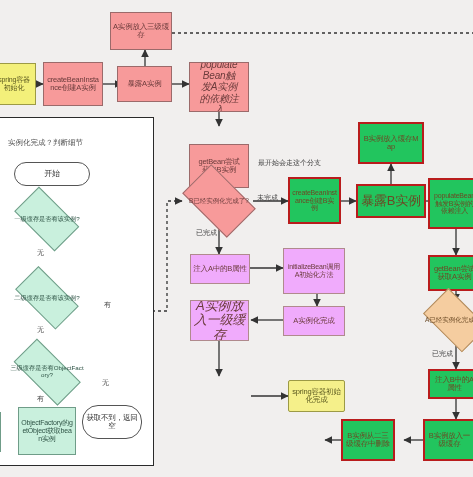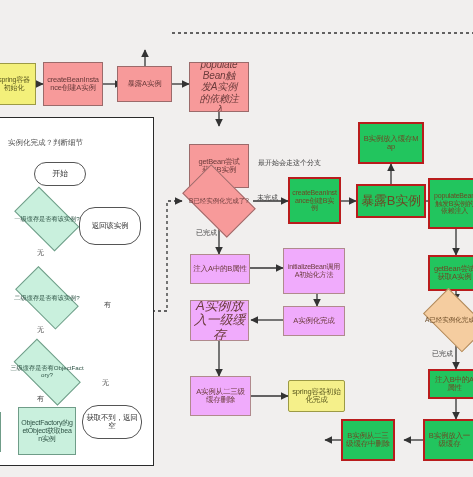--- a/index.html
+++ b/index.html
@@ -163,20 +163,21 @@
       <path d="M152,311 L167,311 L167,201 L182,201" marker-end="url(#ahd)"></path>
     </g>
   </svg>
 
   <div class="node yellow" style="left:-8px;top:63px;width:44px;height:42px;font-size:7px;padding:2px;">spring容器初始化</div>
 
   <div class="node pink" style="left:43px;top:62px;width:60px;height:44px;font-size:7.5px;padding:2px;">createBeanInstance创建A实例</div>
 
   <div class="node pink" style="left:117px;top:66px;width:55px;height:36px;font-size:7.5px;padding:2px;">暴露A实例</div>
 
+  <div class="node pink" style="left:110px;top:12px;width:62px;height:38px;font-size:7.5px;padding:2px;">A实例放入三级缓存</div>
 
   <div class="node pink" style="left:189px;top:62px;width:60px;height:50px;font-size:10px;padding:8px;font-style:italic;">populateBean触发A实例的依赖注入</div>
 
   <div class="node pink" style="left:189px;top:126px;width:60px;height:44px;font-size:7.5px;padding:8px;margin-top:18px;">getBean尝试获取B实例</div>
 
   <div class="dia" style="left:176px;top:173px;width:86px;height:55px;font-size:6.5px;">
     <span class="lbl">B已经实例化完成了?</span>
   </div>
 
   <div class="note" style="left:258px;top:158px;font-size:7px;">最开始会走这个分支</div>
@@ -208,29 +209,28 @@
   <div class="node orange" style="left:341px;top:419px;width:54px;height:42px;font-size:7.5px;padding:2px;">B实例从二三级缓存中删除</div>
 
   <div class="node pinkpale" style="left:190px;top:254px;width:60px;height:30px;font-size:7.5px;padding:2px;">注入A中的B属性</div>
 
   <div class="node pinkpale" style="left:283px;top:248px;width:62px;height:46px;font-size:7px;padding:2px;">initializeBean调用A初始化方法</div>
 
   <div class="node pinkpale" style="left:283px;top:306px;width:62px;height:30px;font-size:7.5px;padding:2px;">A实例化完成</div>
 
   <div class="node pinkpale" style="left:190px;top:300px;width:59px;height:41px;font-size:13px;padding:2px;font-style:italic;">A实例放入一级缓存</div>
 
-  <div class="node pinkpale" style="left:190px;top:376px;width:61px;height:40px;font-size:7.5px;padding:2px;">A实例从二三级缓存删除</div>
 
   <div class="node yellowr" style="left:288px;top:380px;width:57px;height:32px;font-size:7.5px;padding:2px;">spring容器初始化完成</div>
 
   <div class="panel" style="left:-40px;top:117px;width:192px;height:347px;"></div>
 
   <div class="note" style="left:8px;top:138px;font-size:7.5px;color:#555;font-family:Liberation Serif, serif;">实例化完成？判断细节</div>
 
-  <div class="node whiter" style="left:34px;top:162px;width:52px;height:24px;font-size:8px;">开始</div>
+  <div class="node whiter" style="left:14px;top:162px;width:76px;height:24px;font-size:8px;">开始</div>
 
   <div class="dia g" style="left:8px;top:196px;width:78px;height:46px;font-size:6.2px;">
     <span class="lbl">一级缓存是否有该实例?</span>
   </div>
 
   <div class="edgelabel" style="left:37px;top:248px;font-size:7px;">无</div>
 
   <div class="dia g" style="left:8px;top:276px;width:78px;height:44px;font-size:6.2px;">
     <span class="lbl">二级缓存是否有该实例?</span>
   </div>
@@ -240,21 +240,20 @@
   <div class="dia g" style="left:5px;top:350px;width:84px;height:44px;font-size:6.2px;">
     <span class="lbl">三级缓存是否有ObjectFactory?</span>
   </div>
 
   <div class="edgelabel" style="left:37px;top:394px;font-size:7px;">有</div>
 
   <div class="edgelabel" style="left:102px;top:378px;font-size:7px;">无</div>
 
   <div class="edgelabel" style="left:104px;top:300px;font-size:7px;">有</div>
 
-  <div class="node whiter" style="left:79px;top:207px;width:62px;height:38px;font-size:7.5px;padding:2px;">返回该实例</div>
 
   <div class="node green" style="left:18px;top:407px;width:58px;height:48px;font-size:7px;padding:2px;">ObjectFactory的getObject获取bean实例</div>
 
   <div class="node green" style="left:-34px;top:412px;width:35px;height:40px;font-size:7px;padding:2px;">返回该实例</div>
 
   <div class="node whiter" style="left:82px;top:405px;width:60px;height:34px;font-size:7.5px;padding:2px;">获取不到，返回空</div>
 
 </div>
 
 </body></html>

